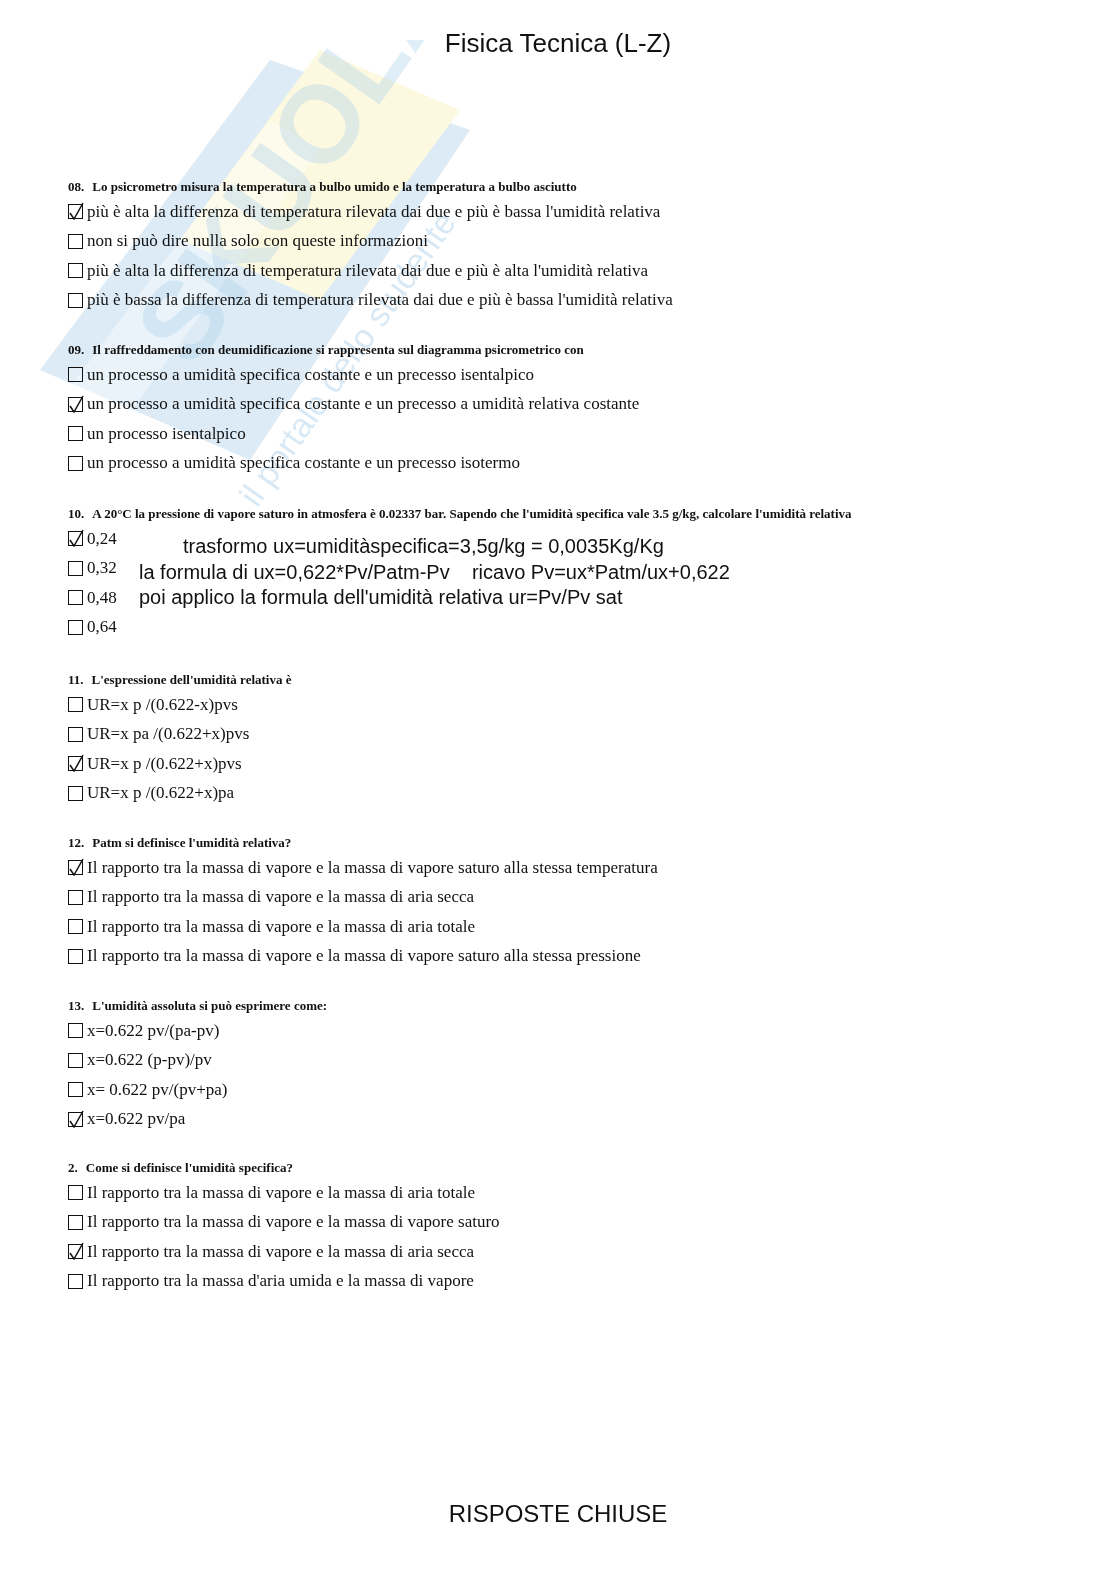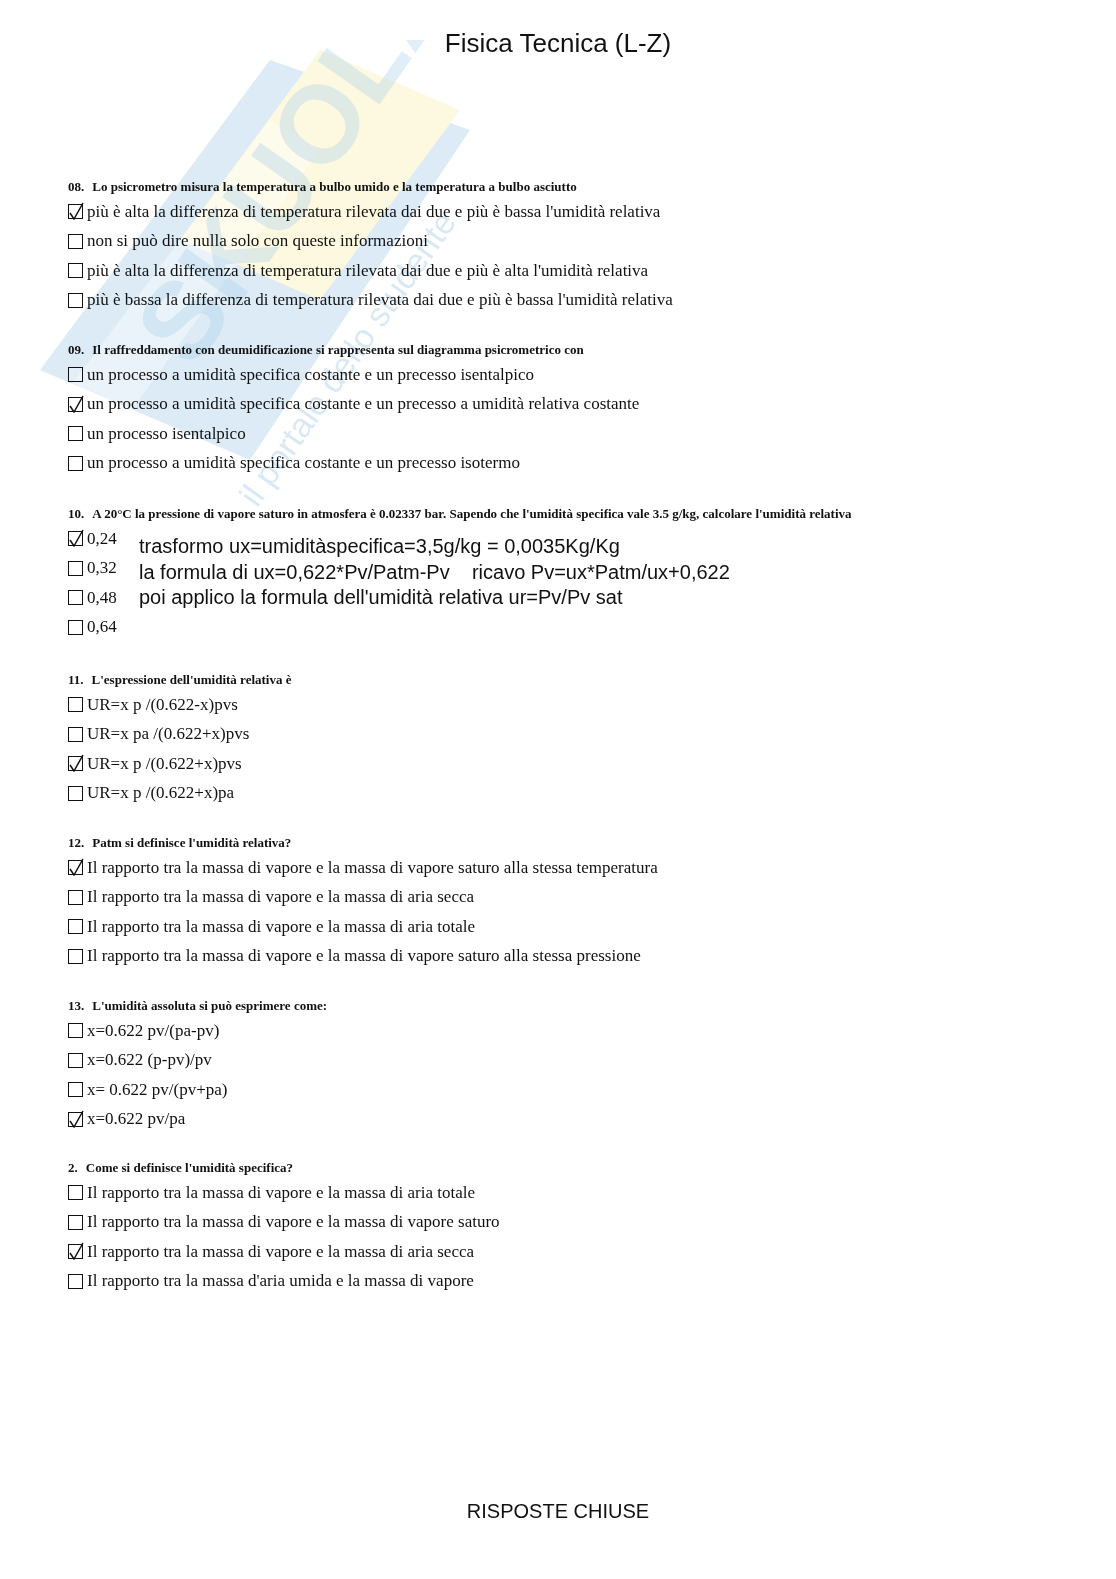--- a/index.html
+++ b/index.html
@@ -7,21 +7,21 @@
       width: 1116px; height: 1579px; position: relative; overflow: hidden;
       font-family: "Liberation Serif", serif; color: #111;
     }
     .watermark { position: absolute; left: 20px; top: 40px; width: 470px; height: 470px; pointer-events: none; }
     .page-title {
       position: absolute; left: 0; width: 1116px; top: 28px; text-align: center;
       font-family: "Liberation Sans", sans-serif; font-size: 26px; color: #111;
     }
     .page-footer {
       position: absolute; left: 0; width: 1116px; top: 1500px; text-align: center;
-      font-family: "Liberation Sans", sans-serif; font-size: 20px; color: #111;
+      font-family: "Liberation Sans", sans-serif; font-size: 24px; color: #111;
     }
     .question { position: absolute; left: 68px; }
     .q-title { font-weight: bold; font-size: 13px; height: 20px; line-height: 20px; white-space: nowrap; }
     .q-title .num { display: inline-block; margin-right: 8px; }
     .option { display: flex; align-items: center; height: 29.5px; font-size: 17px; white-space: nowrap; }
     .cb {
       width: 15px; height: 15px; border: 1.5px solid #111; box-sizing: border-box;
       margin-right: 4px; position: relative; flex: 0 0 auto; background: rgba(255,255,255,0.2);
     }
     .cb svg { position: absolute; left: -1px; top: -3px; }
@@ -115,21 +115,21 @@
     </div>
   <div class="option">
       <span class="cb"></span>
       <span>0,48</span>
     </div>
   <div class="option">
       <span class="cb"></span>
       <span>0,64</span>
     </div>
 </div>
-<div class="note" style="top:534px;">trasformo ux=umiditàspecifica=3,5g/kg = 0,0035Kg/Kg</div>
+<div class="note" style="top:534px;margin-left:44px;">trasformo ux=umiditàspecifica=3,5g/kg = 0,0035Kg/Kg</div>
 <div class="note" style="top:560px;">la formula di ux=0,622*Pv/Patm-Pv    ricavo Pv=ux*Patm/ux+0,622</div>
 <div class="note" style="top:585px;">poi applico la formula dell'umidità relativa ur=Pv/Pv sat</div>
 
 <div class="question" style="top:670px;">
   <div class="q-title">
     <span class="num">11.</span><span>L'espressione dell'umidità relativa è</span>
   </div>
   <div class="option">
       <span class="cb"></span>
       <span>UR=x p /(0.622-x)pvs</span>

